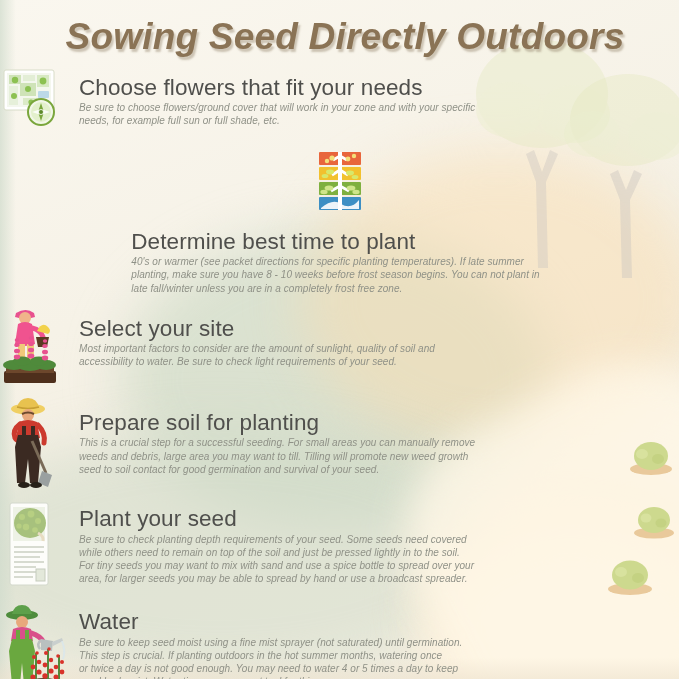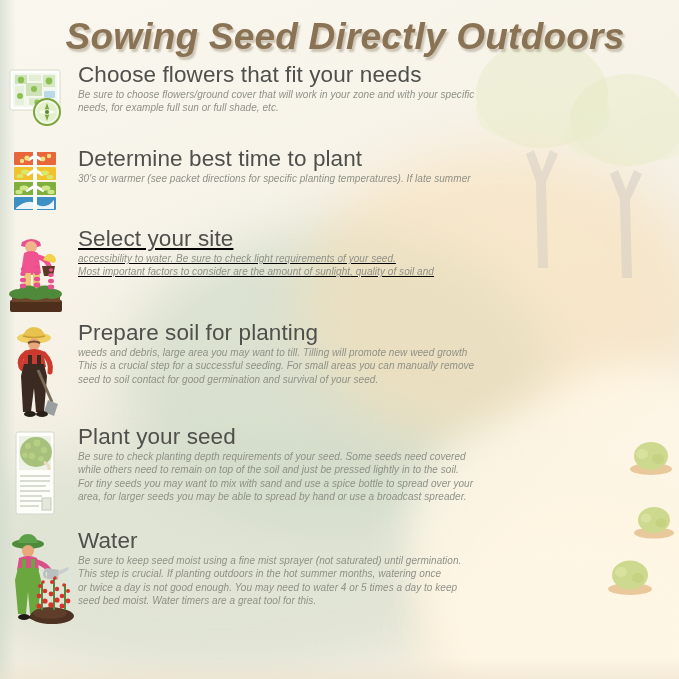--- a/index.html
+++ b/index.html
@@ -103,22 +103,22 @@
   
   .steps {
     position: absolute;
     left: 0; top: 62px;
     width: 679px;
     z-index: 5;
   }
   .step {
     position: relative;
     display: flex;
-    align-items: flex-start;
-    padding-left: 6px;
+    align-items: center;
+    gap: 7px;
   }
   .step-icon {
     flex: 0 0 72px;
     height: 74px;
     position: relative;
     margin-top: 4px;
   }
   .step-body {
     flex: 1 1 auto;
     padding-right: 8px;
@@ -136,22 +136,22 @@
     font-style: italic;
     color: #8f9187;
     line-height: 1.33;
     margin: 0;
     letter-spacing: .05px;
   }
   .step-text .ln { display: block; white-space: nowrap; }
 
   
   .step-1 { margin-bottom: 6px; }
-  .step-2 { margin-bottom: 2px; }
-  .step-3 { margin-bottom: 4px; text-decoration: underline; }
+  .step-2 { margin-bottom: 2px; flex-direction: column; }
+  .step-3 { margin-bottom: 4px; }
   .step-4 { margin-bottom: 0px; }
   .step-5 { margin-bottom: 2px; }
 
   .step-3 .step-icon { height: 86px; }
   .step-4 .step-icon { height: 100px; }
   .step-5 .step-icon { height: 98px; }
   .step-6 .step-icon { height: 96px; }
 
   svg { display: block; }
 </style>
@@ -277,21 +277,23 @@
               <ellipse cx="40" cy="38" rx="4.4" ry="2.6"></ellipse>
             <ellipse cx="13" cy="42" rx="3.6" ry="2.2"></ellipse>
               <ellipse cx="45" cy="42" rx="3.6" ry="2.2"></ellipse>
           </g>
           <path d="M10 58 Q22 48 30 54 Q40 60 48 50 L48 59 L10 59 Z" fill="#ffffff" opacity=".9"></path>
         </svg>
       </div>
       <div class="step-body">
         <h2 class="step-head">Determine best time to plant</h2>
         <p class="step-text">
-          <span class="ln">30's or warmer (see packet directions for specific planting temperatures). If late summer</span>
+          <span class="ln">40's or warmer (see packet directions for specific planting temperatures). If late summer</span>
+          <span class="ln">planting, make sure you have 8 - 10 weeks before frost season begins. You can not plant in</span>
+          <span class="ln">late fall/winter unless you are in a completely frost free zone.</span>
         </p>
       </div>
     </div>
 
     <div class="step step-3">
       <div class="step-icon">
         <svg width="62" height="86" viewBox="0 0 62 86">
 
           <path d="M16 12 q10 -6 18 0 l1 4 q-10 3 -20 0 Z" fill="#e8518f"></path>
           <circle cx="25" cy="17" r="6" fill="#f0b48a"></circle>
@@ -326,22 +328,22 @@
             <ellipse cx="45" cy="57" rx="3.2" ry="2.4"></ellipse>
               <ellipse cx="45" cy="51" rx="3" ry="2.3"></ellipse>
             <ellipse cx="45" cy="45" rx="2.7" ry="2.1"></ellipse>
               <ellipse cx="45" cy="40" rx="2.2" ry="1.7"></ellipse>
           </g>
         </svg>
       </div>
       <div class="step-body">
         <h2 class="step-head">Select your site</h2>
         <p class="step-text">
+          <span class="ln">Most important factors to consider are the amount of sunlight, quality of soil and</span>
           <span class="ln">accessibility to water. Be sure to check light  requirements of your seed.</span>
-          <span class="ln">Most important factors to consider are the amount of sunlight, quality of soil and</span>
         </p>
       </div>
     </div>
 
     <div class="step step-4">
       <div class="step-icon">
         <svg width="62" height="96" viewBox="0 0 62 96">
 
           <ellipse cx="28" cy="14" rx="17" ry="5.5" fill="#f0cf63"></ellipse>
           <path d="M17 13 q2 -10 11 -10 q9 0 11 10 Z" fill="#e8c24f"></path>
@@ -362,22 +364,22 @@
           <line x1="32" y1="46" x2="46" y2="78" stroke="#7a6b58" stroke-width="3"></line>
           <path d="M42 76 l10 4 l-4 12 l-10 -4 Z" fill="#9aa0a0"></path>
 
           <ellipse cx="24" cy="90" rx="6" ry="3" fill="#262018"></ellipse>
           <ellipse cx="36" cy="90" rx="6" ry="3" fill="#262018"></ellipse>
         </svg>
       </div>
       <div class="step-body">
         <h2 class="step-head">Prepare soil for planting</h2>
         <p class="step-text">
+          <span class="ln">This is a crucial step for a successful seeding. For small areas you can manually remove</span>
           <span class="ln">weeds and debris, large area you may want to till. Tilling will promote new weed growth</span>
-          <span class="ln">This is a crucial step for a successful seeding. For small areas you can manually remove</span>
           <span class="ln">seed to soil contact for good germination and survival of your seed.</span>
         </p>
       </div>
     </div>
 
     <div class="step step-5">
       <div class="step-icon">
         <svg width="56" height="90" viewBox="0 0 56 90">
           <rect x="10" y="4" width="38" height="82" rx="2" fill="#fdfdfa" stroke="#d3d8cc"></rect>
           <rect x="13" y="8" width="32" height="34" fill="#eef2e6"></rect>

